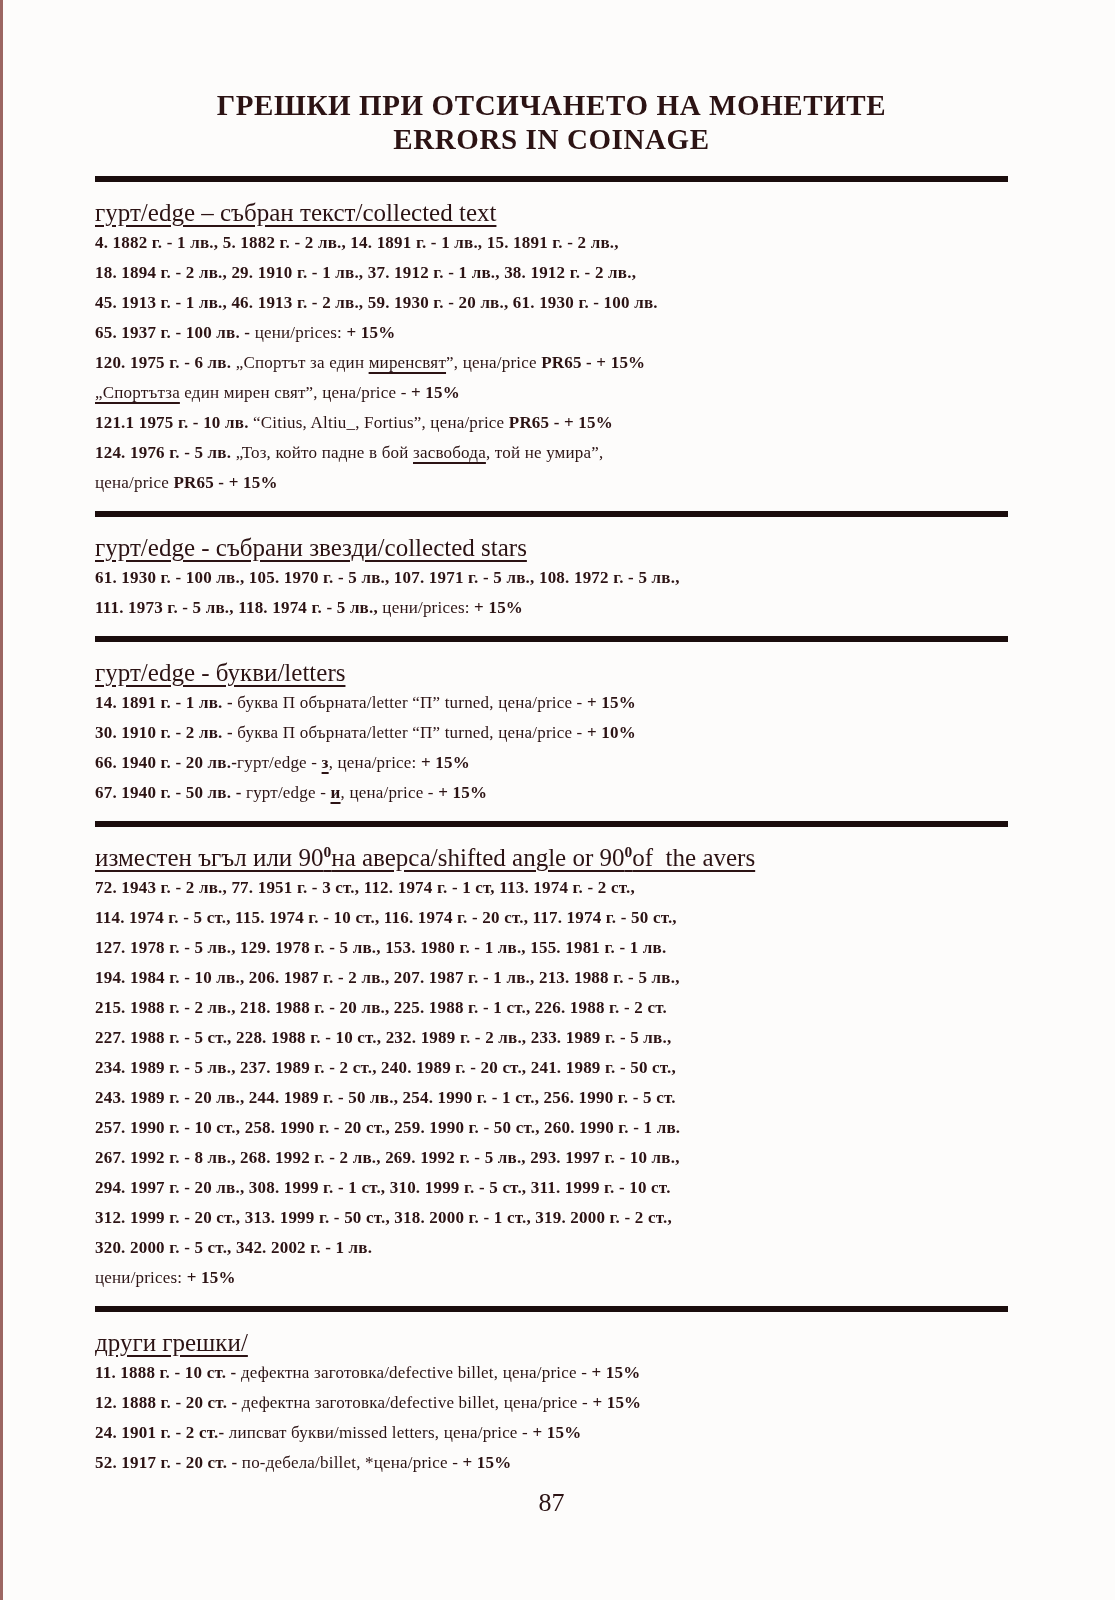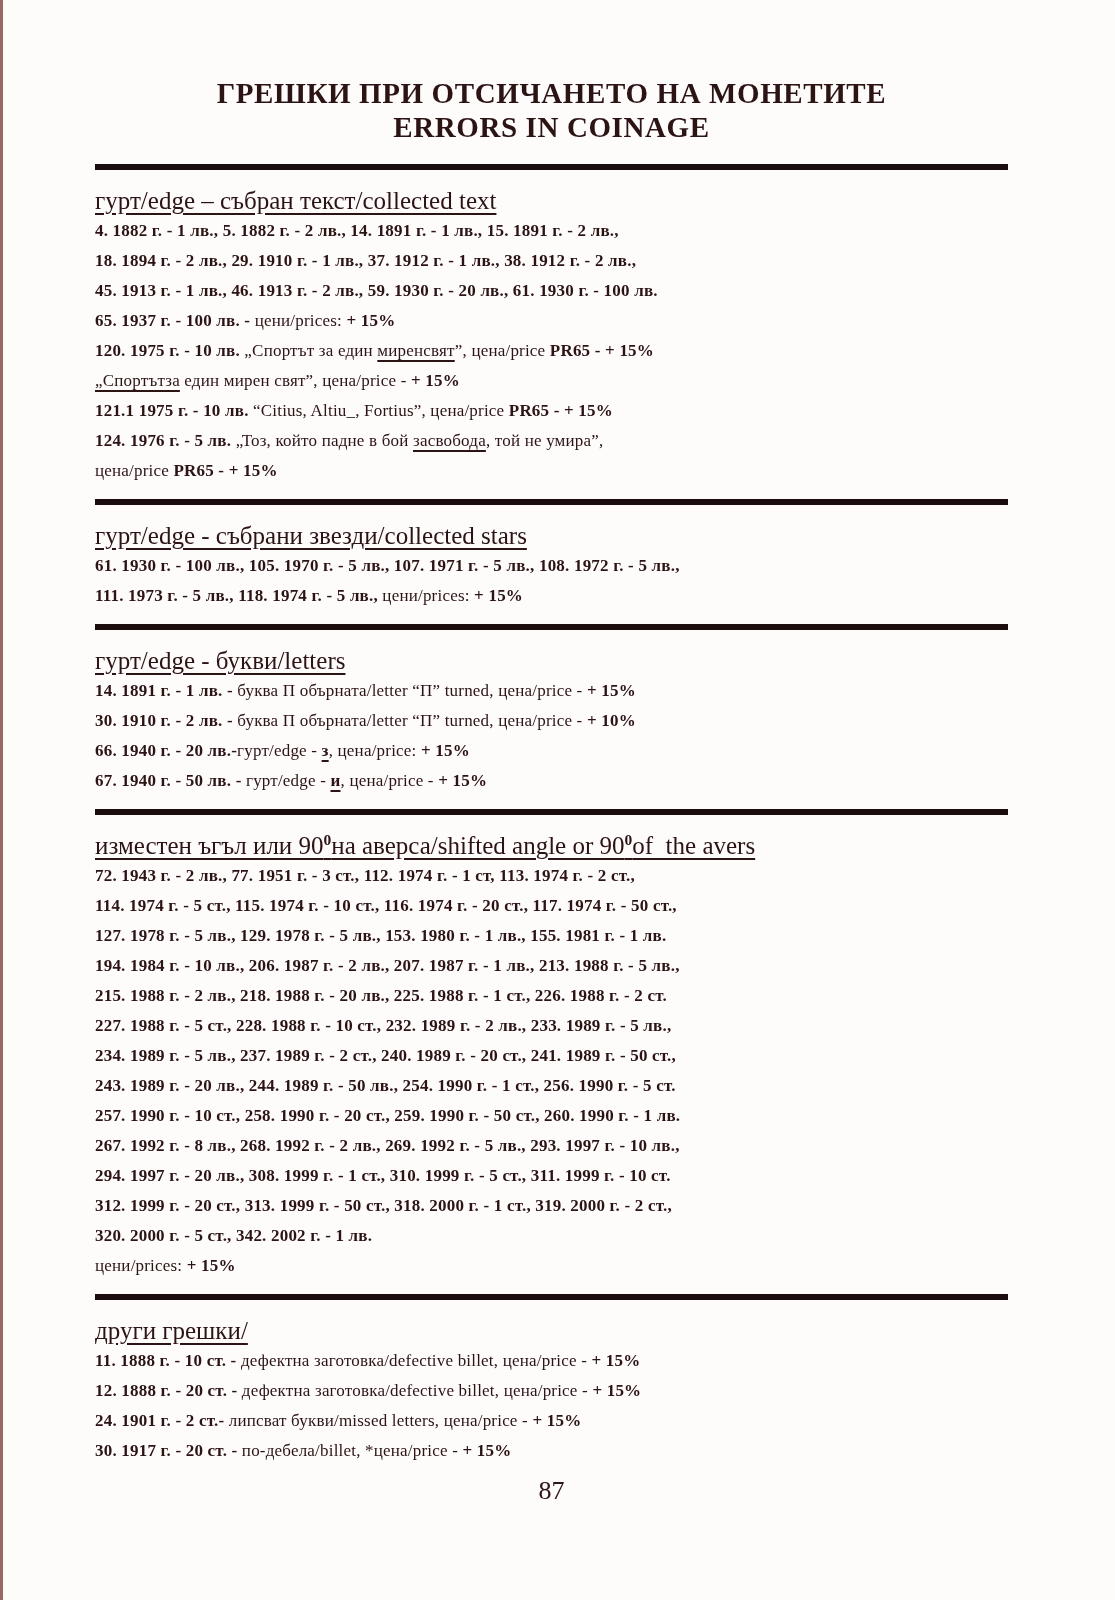--- a/index.html
+++ b/index.html
@@ -18,21 +18,21 @@
     position:relative;
     overflow:hidden;
   }
   .left-border{
     position:absolute;left:0;top:0;
     width:3px;height:1600px;
     background:var(--left-border);
   }
   .content{
     position:absolute;
-    left:95px;top:0;
+    left:95px;top:12px;
     width:913px;
     padding-top:76px;
   }
   .title{
     text-align:center;
     font-weight:bold;
     font-size:29px;
     line-height:34px;
     letter-spacing:0.6px;
     margin:0;
@@ -91,21 +91,21 @@
     <div>ERRORS IN COINAGE</div>
   </h1>
 
   <div id="sections">
       <div class="rule first"></div>
       <div class="sec-heading"><span class="hu"><span>гурт/edge – събран текст/collected text</span></span></div>
       <div class="line"><span class="b">4. 1882 г. - 1 лв., 5. 1882 г. - 2 лв., 14. 1891 г. - 1 лв., 15. 1891 г. - 2 лв.,</span></div>
       <div class="line"><span class="b">18. 1894 г. - 2 лв., 29. 1910 г. - 1 лв., 37. 1912 г. - 1 лв., 38. 1912 г. - 2 лв.,</span></div>
       <div class="line"><span class="b">45. 1913 г. - 1 лв., 46. 1913 г. - 2 лв., 59. 1930 г. - 20 лв., 61. 1930 г. - 100 лв.</span></div>
       <div class="line"><span class="b">65. 1937 г. - 100 лв. - </span><span>цени/prices: </span><span class="b">+ 15%</span></div>
-      <div class="line"><span class="b">120. 1975 г. - 10 лв. </span><span>„Спортът за един </span><span class="u">миренсвят</span><span>”, цена/price </span><span class="b">PR65 - + 15%</span></div>
+      <div class="line"><span class="b">120. 1975 г. - 6 лв. </span><span>„Спортът за един </span><span class="u">миренсвят</span><span>”, цена/price </span><span class="b">PR65 - + 15%</span></div>
       <div class="line"><span class="u">„Спортътза</span><span> един мирен свят”, цена/price - </span><span class="b">+ 15%</span></div>
       <div class="line"><span class="b">121.1 1975 г. - 10 лв. </span><span>“Citius, Altiu_, Fortius”, цена/price </span><span class="b">PR65 - + 15%</span></div>
       <div class="line"><span class="b">124. 1976 г. - 5 лв. </span><span>„Тоз, който падне в бой </span><span class="u">засвобода</span><span>, той не умира”,</span></div>
       <div class="line"><span>цена/price </span><span class="b">PR65 - + 15%</span></div>
       <div class="rule"></div>
       <div class="sec-heading"><span class="hu"><span>гурт/edge - събрани звезди/collected stars</span></span></div>
       <div class="line"><span class="b">61. 1930 г. - 100 лв., 105. 1970 г. - 5 лв., 107. 1971 г. - 5 лв., 108. 1972 г. - 5 лв.,</span></div>
       <div class="line"><span class="b">111. 1973 г. - 5 лв., 118. 1974 г. - 5 лв., </span><span>цени/prices: </span><span class="b">+ 15%</span></div>
       <div class="rule"></div>
       <div class="sec-heading"><span class="hu"><span>гурт/edge - букви/letters</span></span></div>
@@ -127,17 +127,17 @@
       <div class="line"><span class="b">267. 1992 г. - 8 лв., 268. 1992 г. - 2 лв., 269. 1992 г. - 5 лв., 293. 1997 г. - 10 лв.,</span></div>
       <div class="line"><span class="b">294. 1997 г. - 20 лв., 308. 1999 г. - 1 ст., 310. 1999 г. - 5 ст., 311. 1999 г. - 10 ст.</span></div>
       <div class="line"><span class="b">312. 1999 г. - 20 ст., 313. 1999 г. - 50 ст., 318. 2000 г. - 1 ст., 319. 2000 г. - 2 ст.,</span></div>
       <div class="line"><span class="b">320. 2000 г. - 5 ст., 342. 2002 г. - 1 лв.</span></div>
       <div class="line"><span>цени/prices: </span><span class="b">+ 15%</span></div>
       <div class="rule"></div>
       <div class="sec-heading"><span class="hu"><span>други грешки/</span></span></div>
       <div class="line"><span class="b">11. 1888 г. - 10 ст. - </span><span>дефектна заготовка/defective billet, цена/price - </span><span class="b">+ 15%</span></div>
       <div class="line"><span class="b">12. 1888 г. - 20 ст. - </span><span>дефектна заготовка/defective billet, цена/price - </span><span class="b">+ 15%</span></div>
       <div class="line"><span class="b">24. 1901 г. - 2 ст.- </span><span>липсват букви/missed letters, цена/price - </span><span class="b">+ 15%</span></div>
-      <div class="line"><span class="b">30. 1917 г. - 20 ст. - </span><span>по-дебела/billet, *цена/price - </span><span class="b">+ 15%</span></div>
+      <div class="line"><span class="b">52. 1917 г. - 20 ст. - </span><span>по-дебела/billet, *цена/price - </span><span class="b">+ 15%</span></div>
     </div>
 
   <div class="page-number">87</div>
 </div>
 
 </body></html>

